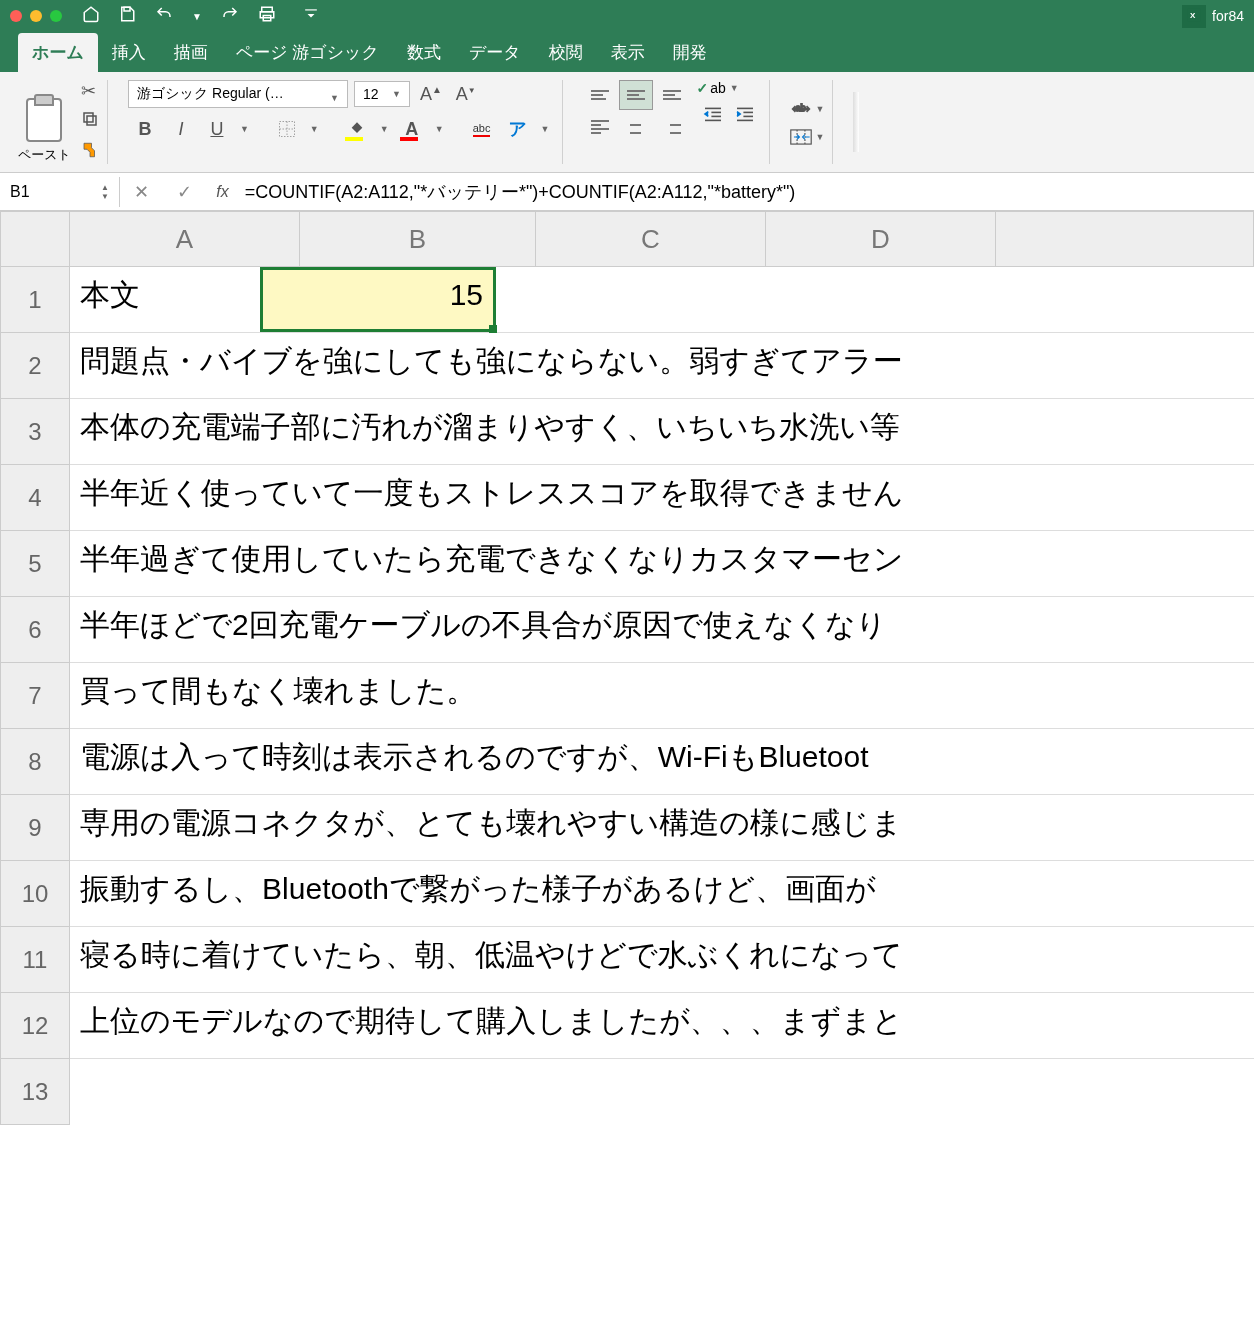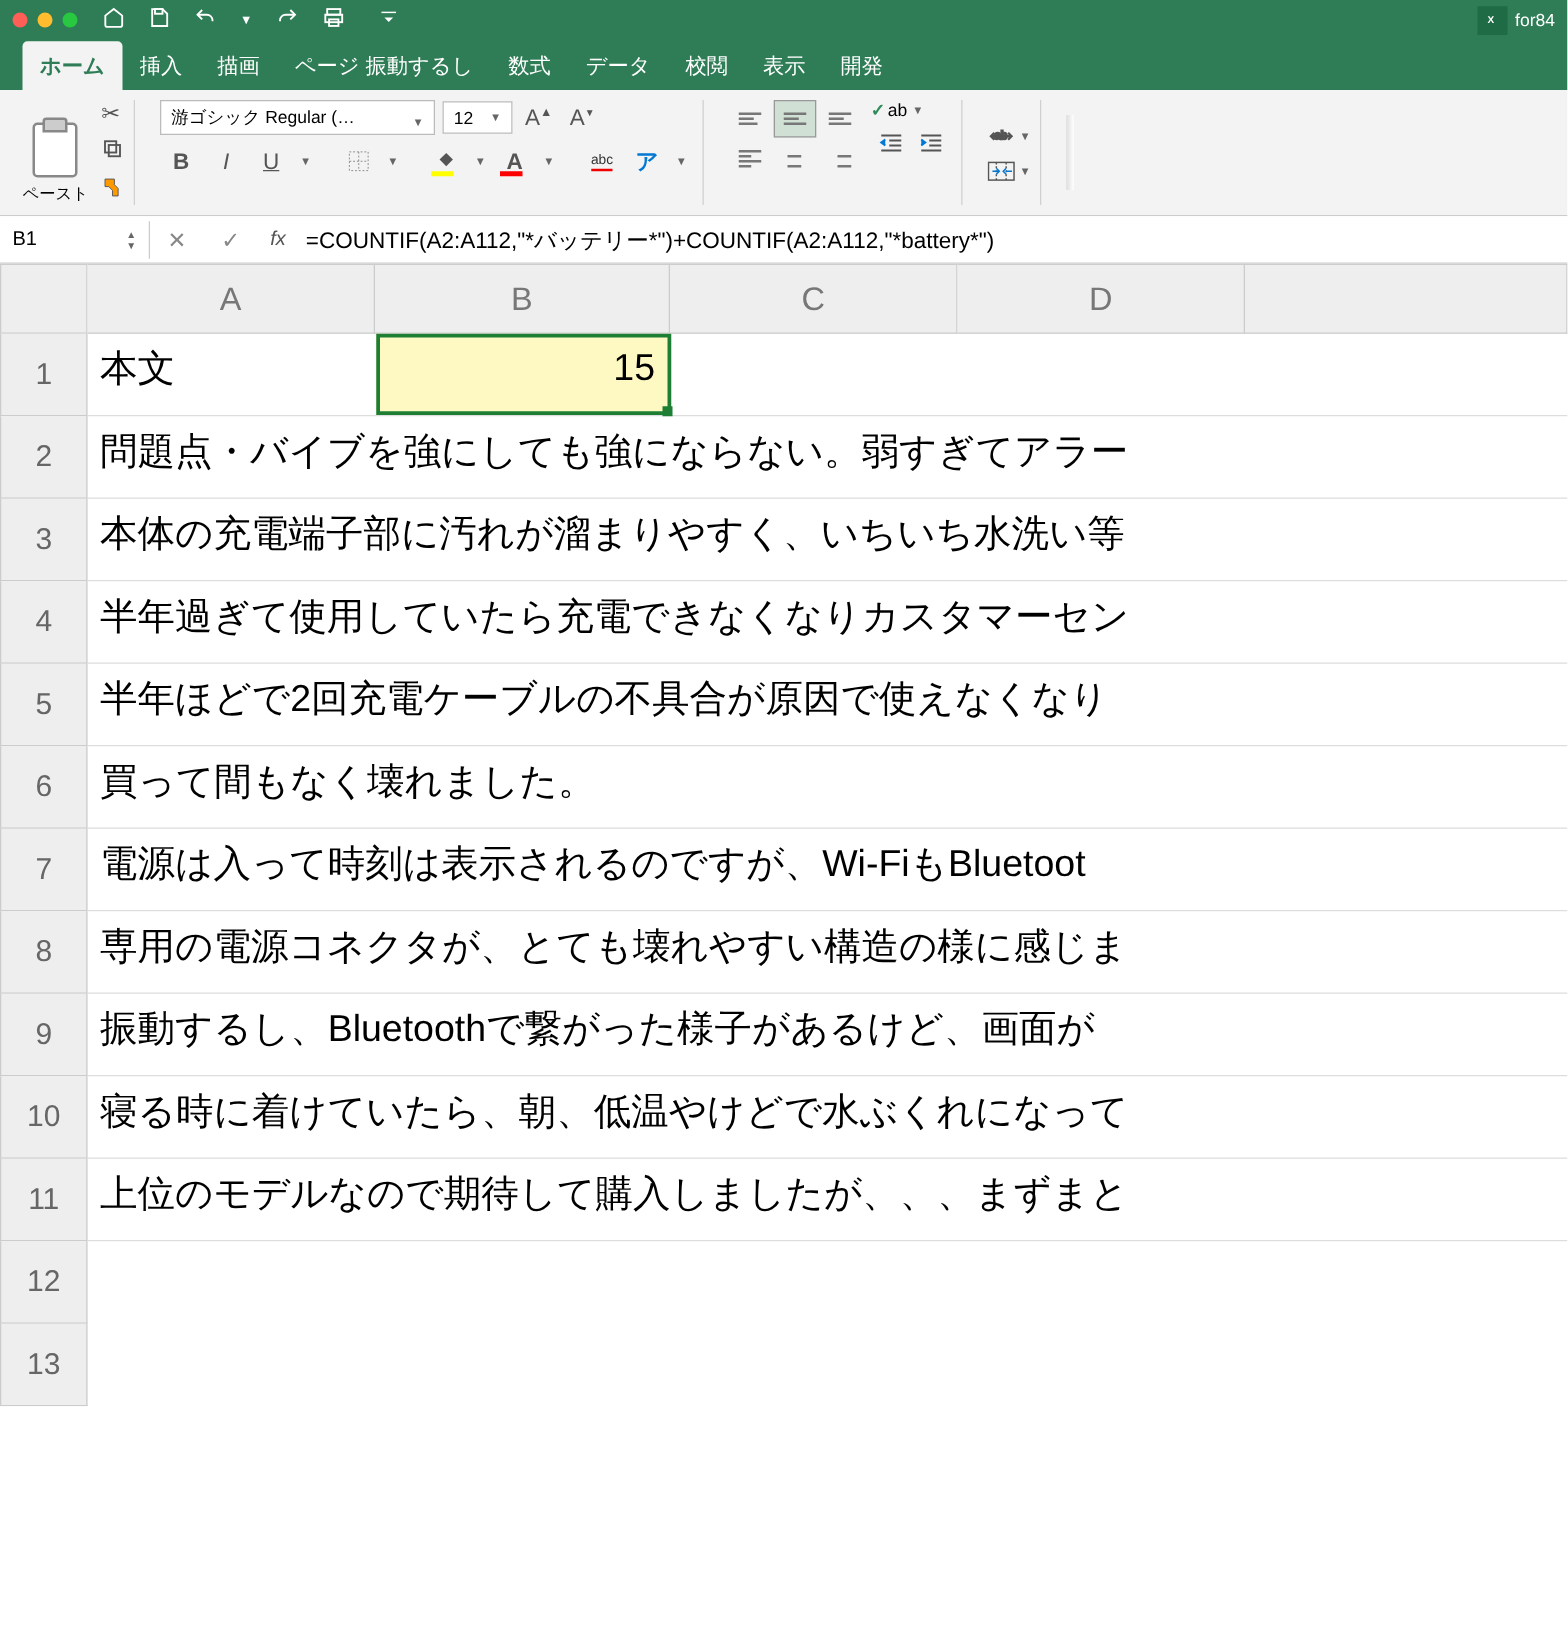--- a/index.html
+++ b/index.html
@@ -85,21 +85,21 @@
     .col-headers { display: flex; }
     .col-hdr { height: 56px; background: #eee; border: 1px solid #ccc; border-left: none; display: flex; align-items: center; justify-content: center; font-size: 26px; color: #777; }
     .col-A { width: 230px; }
     .col-B { width: 236px; }
     .col-C { width: 230px; }
     .col-D { width: 230px; }
     .col-rest { flex: 1; }
     
     .data-rows { }
     .data-row { display: flex; height: 66px; border-bottom: 1px solid #ddd; }
-    .cell-A { width: 231px; padding: 8px 10px; font-size: 30px; white-space: nowrap; overflow: visible; }
+    .cell-A { width: 190px; padding: 8px 10px; font-size: 30px; white-space: nowrap; overflow: visible; }
     .cell-A-overflow { flex: 1; padding: 8px 10px; font-size: 30px; white-space: nowrap; overflow: hidden; }
     .cell-B { width: 236px; padding: 8px 10px; font-size: 30px; text-align: right; }
     .cell-B.selected { background: #fef9c3; border: 3px solid #1e7e34; position: relative; }
     .cell-B.selected::after { content: ''; position: absolute; bottom: -4px; right: -4px; width: 8px; height: 8px; background: #1e7e34; }
   </style>
 </head>
 <body>
 
 <div class="title-bar">
   <div class="traffic-lights">
@@ -154,21 +154,21 @@
         </svg>
     </span>
     <span>for84</span>
   </div>
 </div>
 
 <div class="ribbon-tabs">
   <div class="tab active">ホーム</div>
   <div class="tab">挿入</div>
   <div class="tab">描画</div>
-  <div class="tab">ページ 振動するし</div>
+  <div class="tab">ページ 游ゴシック</div>
   <div class="tab">数式</div>
   <div class="tab">データ</div>
   <div class="tab">校閲</div>
   <div class="tab">表示</div>
   <div class="tab">開発</div>
 </div>
 
 <div class="ribbon">
   <div class="ribbon-group">
     <div style="display:flex; gap:10px;">
@@ -388,20 +388,23 @@
         <div class="cell-A">本文</div>
         <div class="cell-B selected">15</div>
       </div>
       <div class="data-row">
           <div class="cell-A-overflow">問題点・バイブを強にしても強にならない。弱すぎてアラー</div>
         </div>
       <div class="data-row">
           <div class="cell-A-overflow">本体の充電端子部に汚れが溜まりやすく、いちいち水洗い等</div>
         </div>
       <div class="data-row">
+          <div class="cell-A-overflow">半年近く使っていて一度もストレススコアを取得できません</div>
+        </div>
+      <div class="data-row">
           <div class="cell-A-overflow">半年過ぎて使用していたら充電できなくなりカスタマーセン</div>
         </div>
       <div class="data-row">
           <div class="cell-A-overflow">半年ほどで2回充電ケーブルの不具合が原因で使えなくなり</div>
         </div>
       <div class="data-row">
           <div class="cell-A-overflow">買って間もなく壊れました。</div>
         </div>
       <div class="data-row">
           <div class="cell-A-overflow">電源は入って時刻は表示されるのですが、Wi-FiもBluetoot</div>

